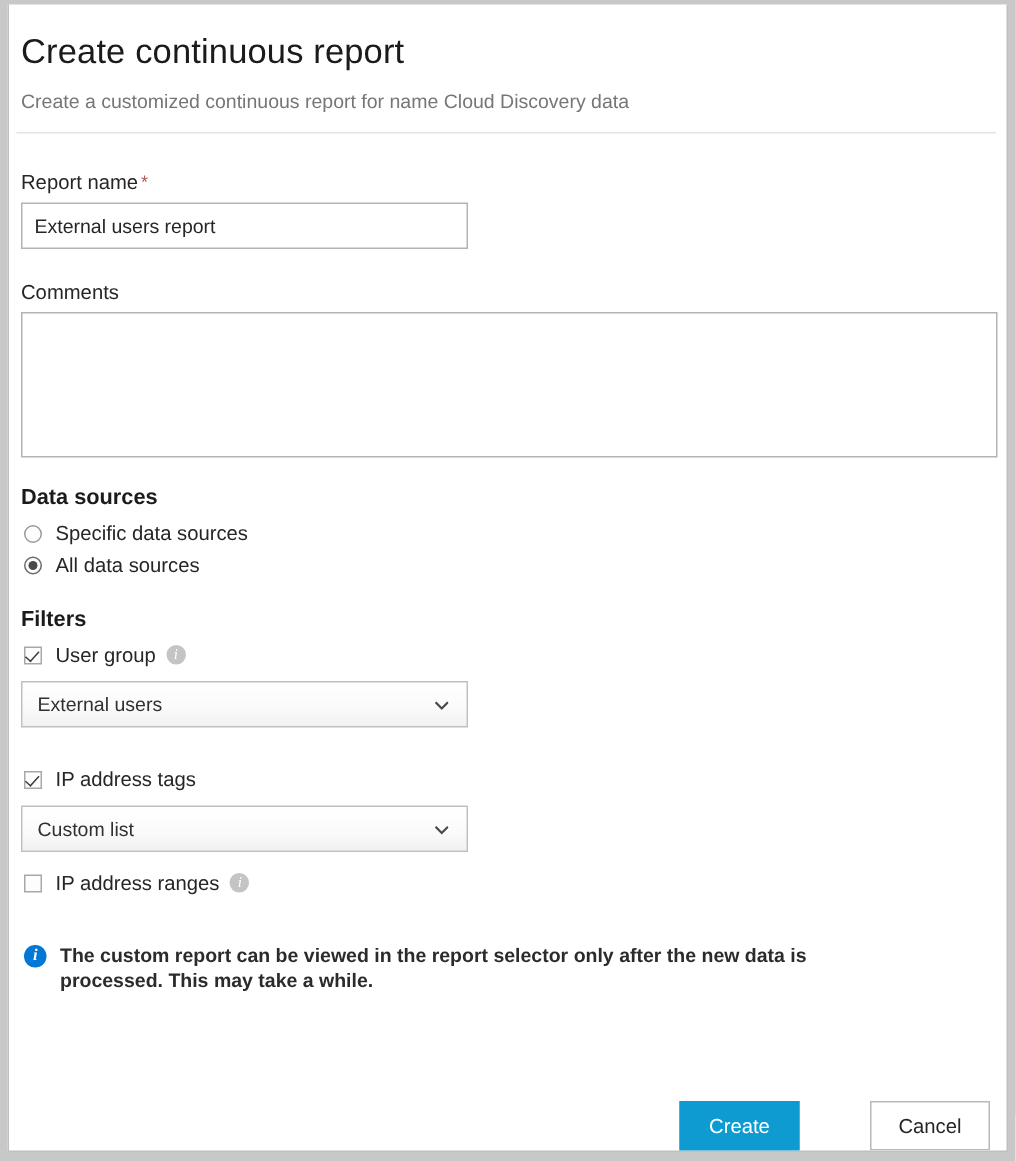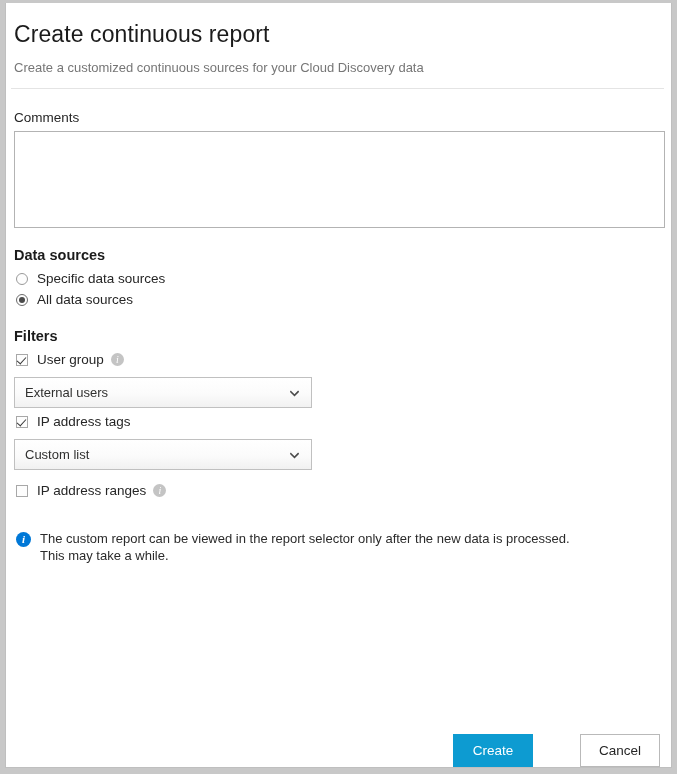--- a/index.html
+++ b/index.html
@@ -247,20 +247,21 @@
     font-size: 11px;
     color: #ffffff;
     line-height: 1;
   }
   .notice-text {
     font-size: 13px;
     color: #2b2b2b;
     line-height: 17px;
     margin-left: 9px;
     max-width: 545px;
+    font-weight: bold;
   }
 
   
   .footer {
     position: absolute;
     right: 11px;
     bottom: 18px;
     display: flex;
     gap: 11px;
   }
@@ -289,23 +290,29 @@
   }
 </style>
 </head>
 <body>
 
 <div id="window-frame">
   <div id="panel">
     <div id="panel-inner">
 
       <div class="page-title">Create continuous report</div>
-      <div class="page-subtitle">Create a customized continuous sources for your Cloud Discovery data</div>
+      <div class="page-subtitle">Create a customized continuous report for name Cloud Discovery data</div>
       <div class="header-divider"></div>
 
+      <div style="margin-top:25px;">
+        <div class="field-label">
+          <span>Report name</span><span class="required-star">*</span>
+        </div>
+        <input class="text-input" type="text" value="External users report" style="">
+      </div>
 
       <div style="margin-top:21px;">
         <div class="field-label">Comments</div>
         <textarea class="text-area" placeholder="" style=""></textarea>
       </div>
 
       <div style="margin-top:19px;">
         <div class="section-heading">Data sources</div>
 
         <div class="radio-row" style="margin-top:2px;">
@@ -329,21 +336,21 @@
         </div>
         <div class="dropdown">
           <span class="dropdown-value">External users</span>
           <span class="chevron">
             <svg width="9" height="9" viewBox="0 0 10 10">
                 <path d="M1 3 L5 7 L9 3" stroke="#4b4b4b" stroke-width="1.7" fill="none" stroke-linecap="square"></path>
               </svg>
           </span>
         </div>
 
-        <div class="check-row" style="margin-top:3px;">
+        <div class="check-row" style="margin-top:24px;">
           <span class="check-mark checked"></span>
           <span class="check-label">IP address tags</span>
         </div>
         <div class="dropdown">
           <span class="dropdown-value">Custom list</span>
           <span class="chevron">
             <svg width="9" height="9" viewBox="0 0 10 10">
                 <path d="M1 3 L5 7 L9 3" stroke="#4b4b4b" stroke-width="1.7" fill="none" stroke-linecap="square"></path>
               </svg>
           </span>

